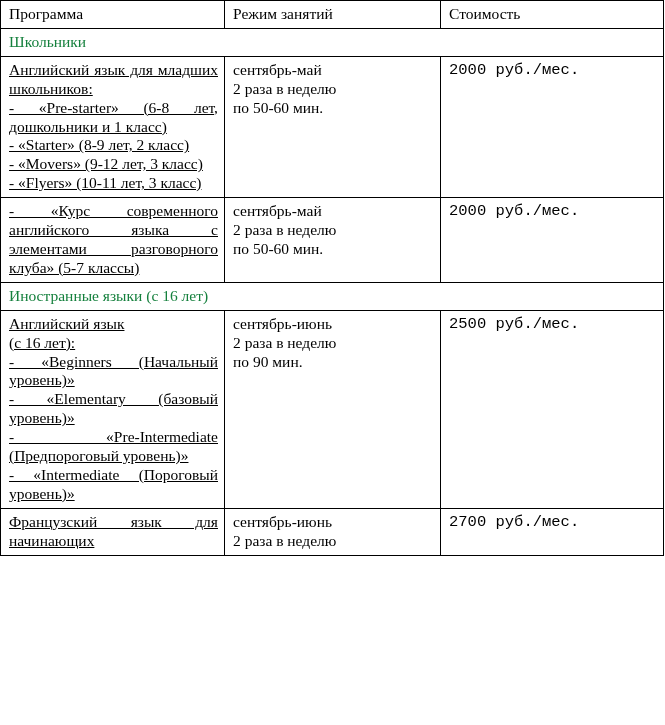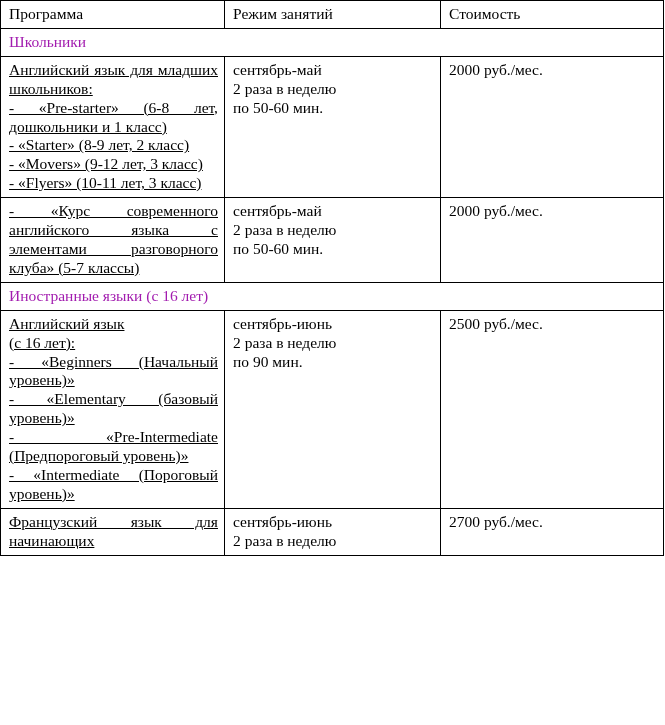--- a/index.html
+++ b/index.html
@@ -38,21 +38,21 @@
   col.c3 { width: 223px; }
 
   .head-cell {
     font-weight: bold;
     font-size: 16px;
     padding-top: 7px;
     padding-bottom: 7px;
     vertical-align: middle;
   }
   .section-cell {
-    color: #a21caf;
+    color: #15803d;
     font-weight: bold;
     font-size: 15.5px;
     padding-top: 5px;
     padding-bottom: 5px;
     vertical-align: middle;
   }
   .prog-cell {
     text-align: justify;
     text-justify: inter-word;
     hyphens: none;
@@ -72,20 +72,21 @@
     padding-left: 6px;
     padding-right: 6px;
   }
   .center-cell p {
     margin: 0;
     text-align: left;
   }
   .price-cell {
     text-align: center;
     vertical-align: middle;
+    font-family: Liberation Mono, monospace;
   }
 </style>
 </head>
 <body>
 
 <div class="table-wrap">
   <table class="price-table">
     <colgroup>
       <col class="c1">
         <col class="c2">

